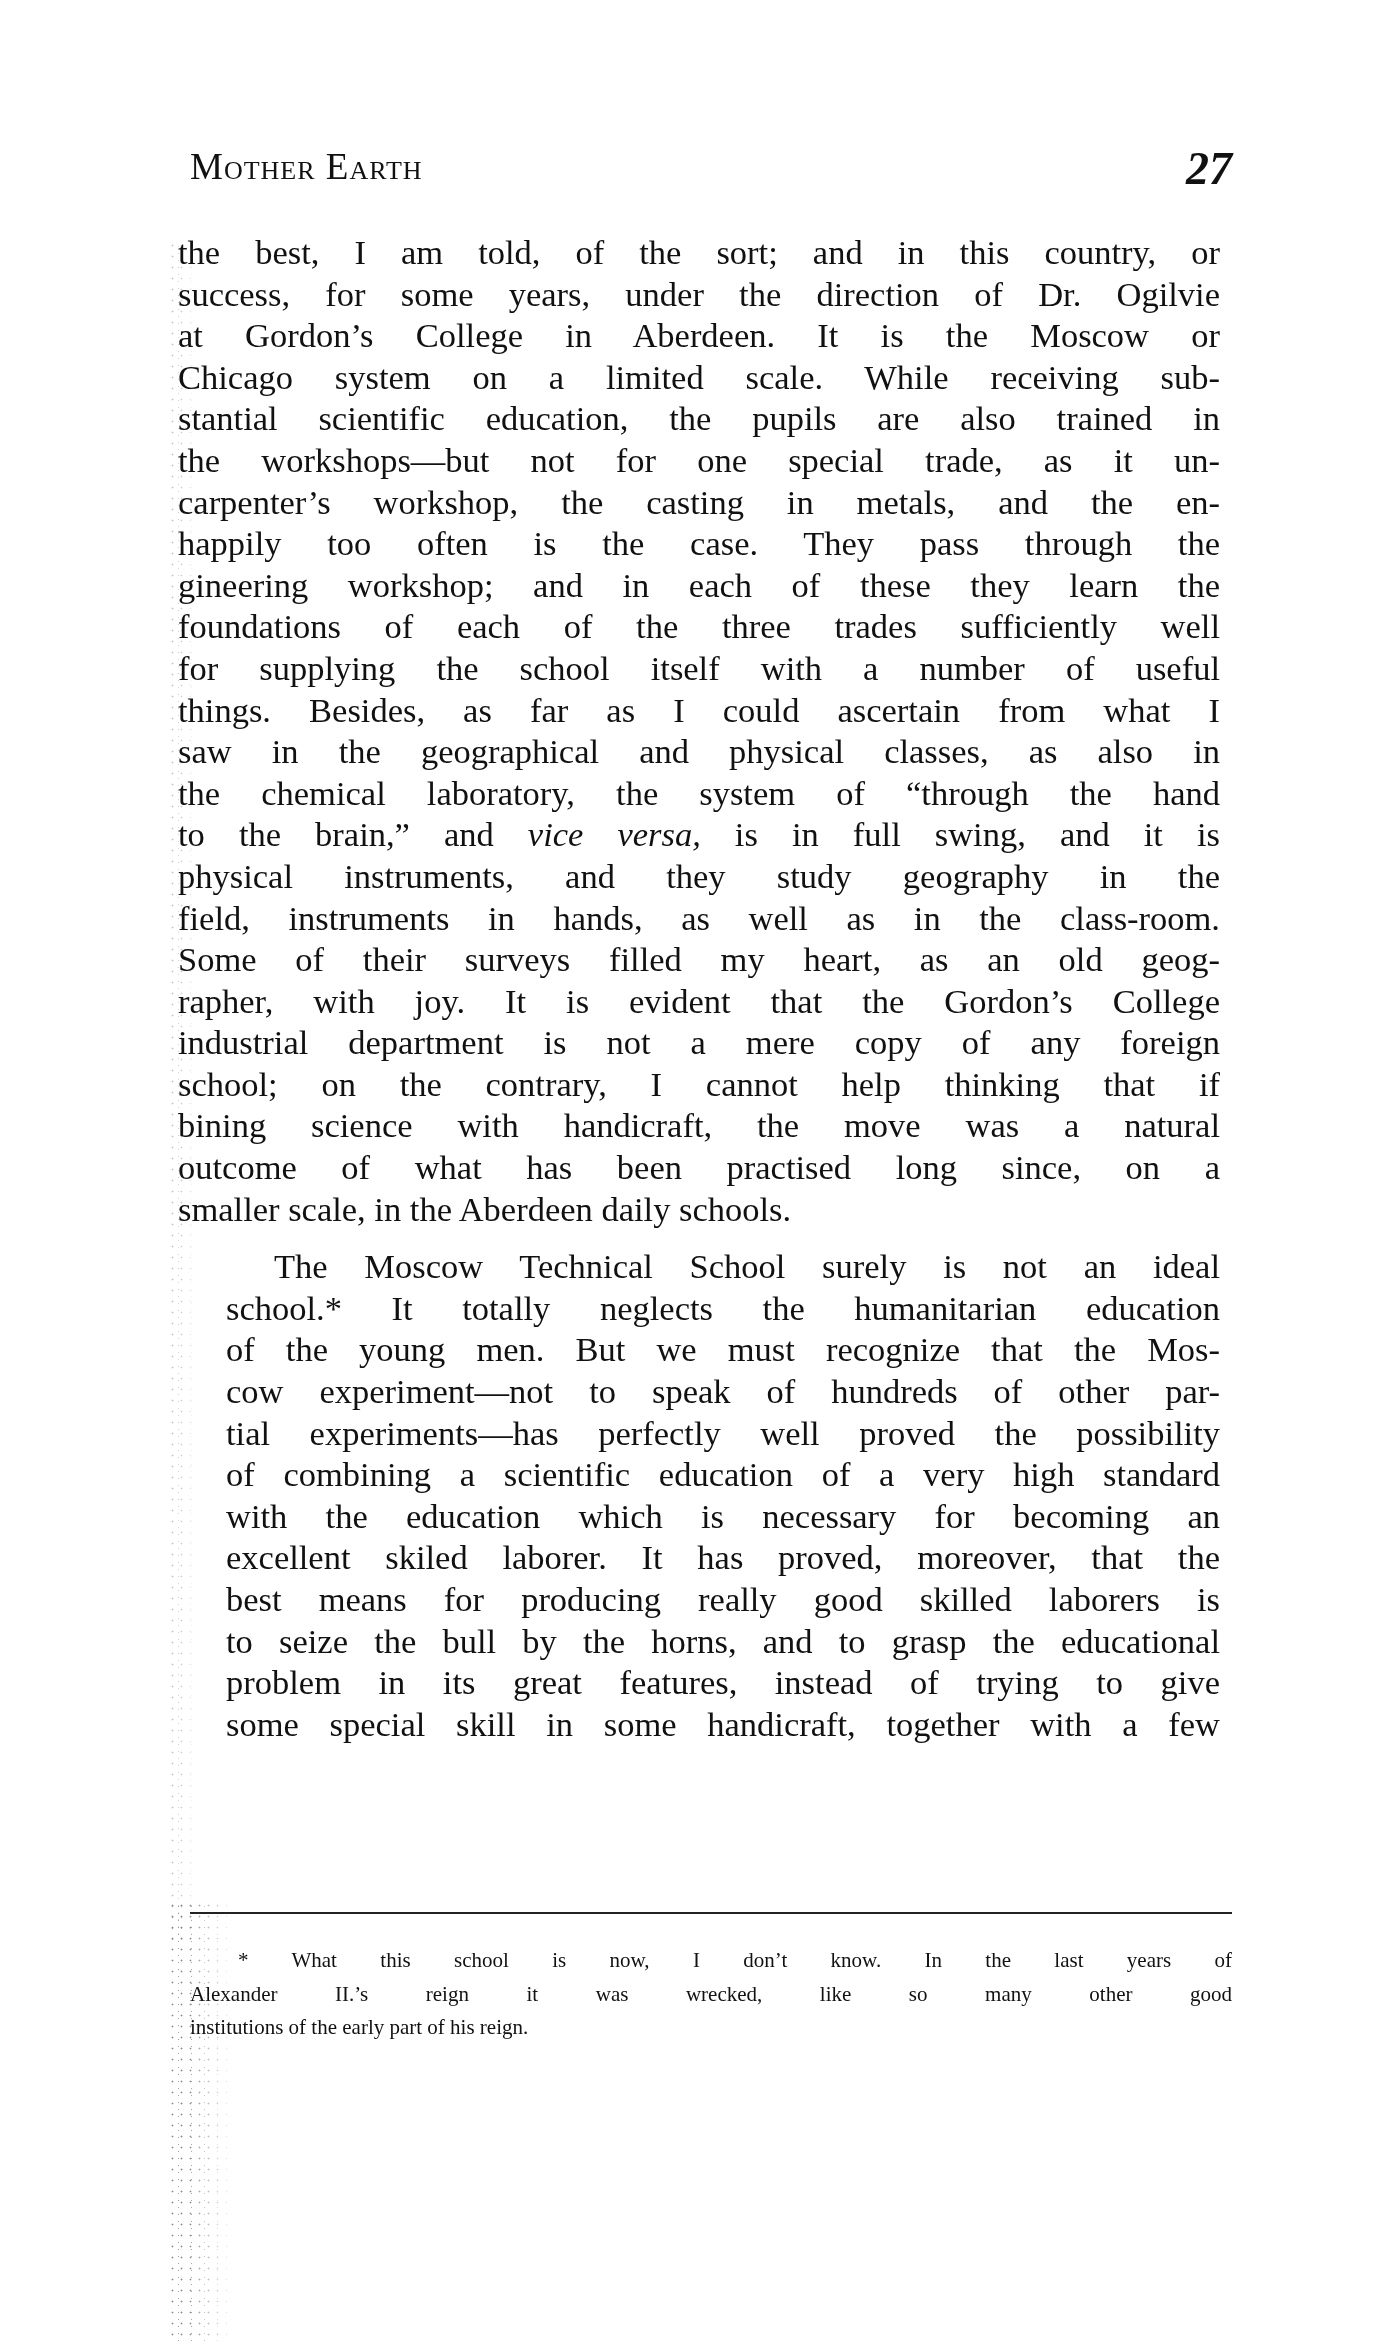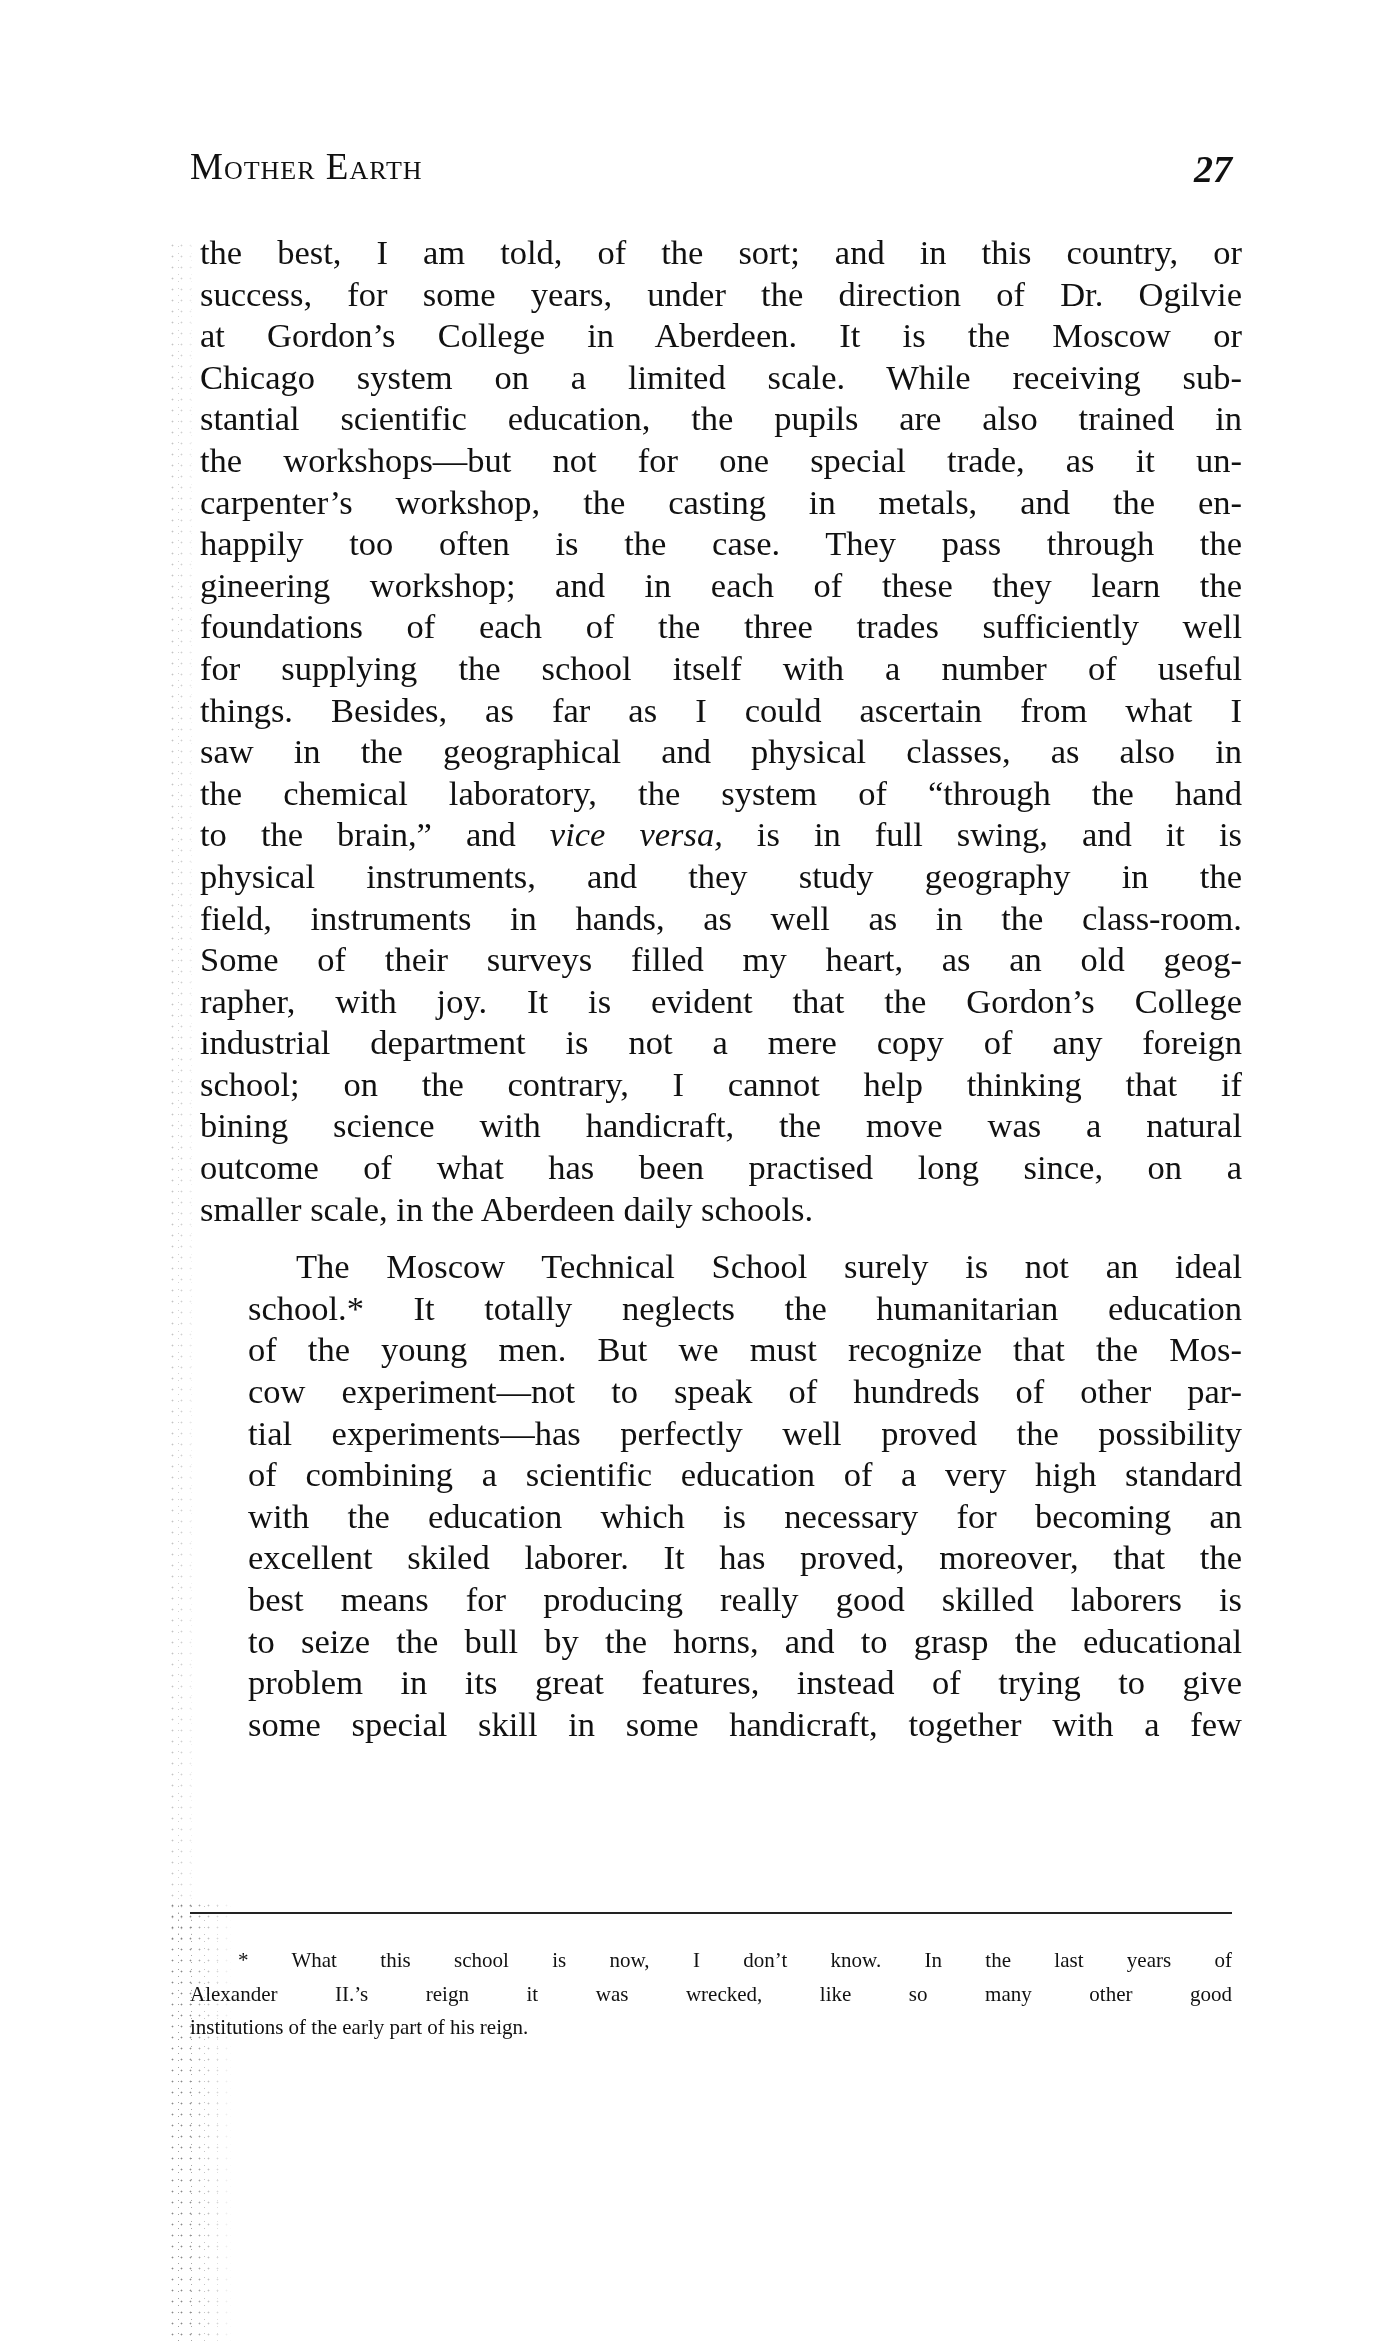--- a/index.html
+++ b/index.html
@@ -58,26 +58,26 @@
     font-size: 37px;
     letter-spacing: 1px;
     line-height: 50px;
   }
   .page-number {
     position: absolute;
     right: 0;
     top: 2px;
     font-style: italic;
     font-weight: bold;
-    font-size: 38px;
+    font-size: 46px;
     line-height: 50px;
   }
   .body-text {
     position: absolute;
-    left: 200px;
+    left: 178px;
     top: 232px;
     width: 1042px;
     font-size: 34.5px;
     line-height: 41.6px;
     text-align: justify;
   }
   .body-text p {
     margin: 0;
   }
   .body-text p + p {

